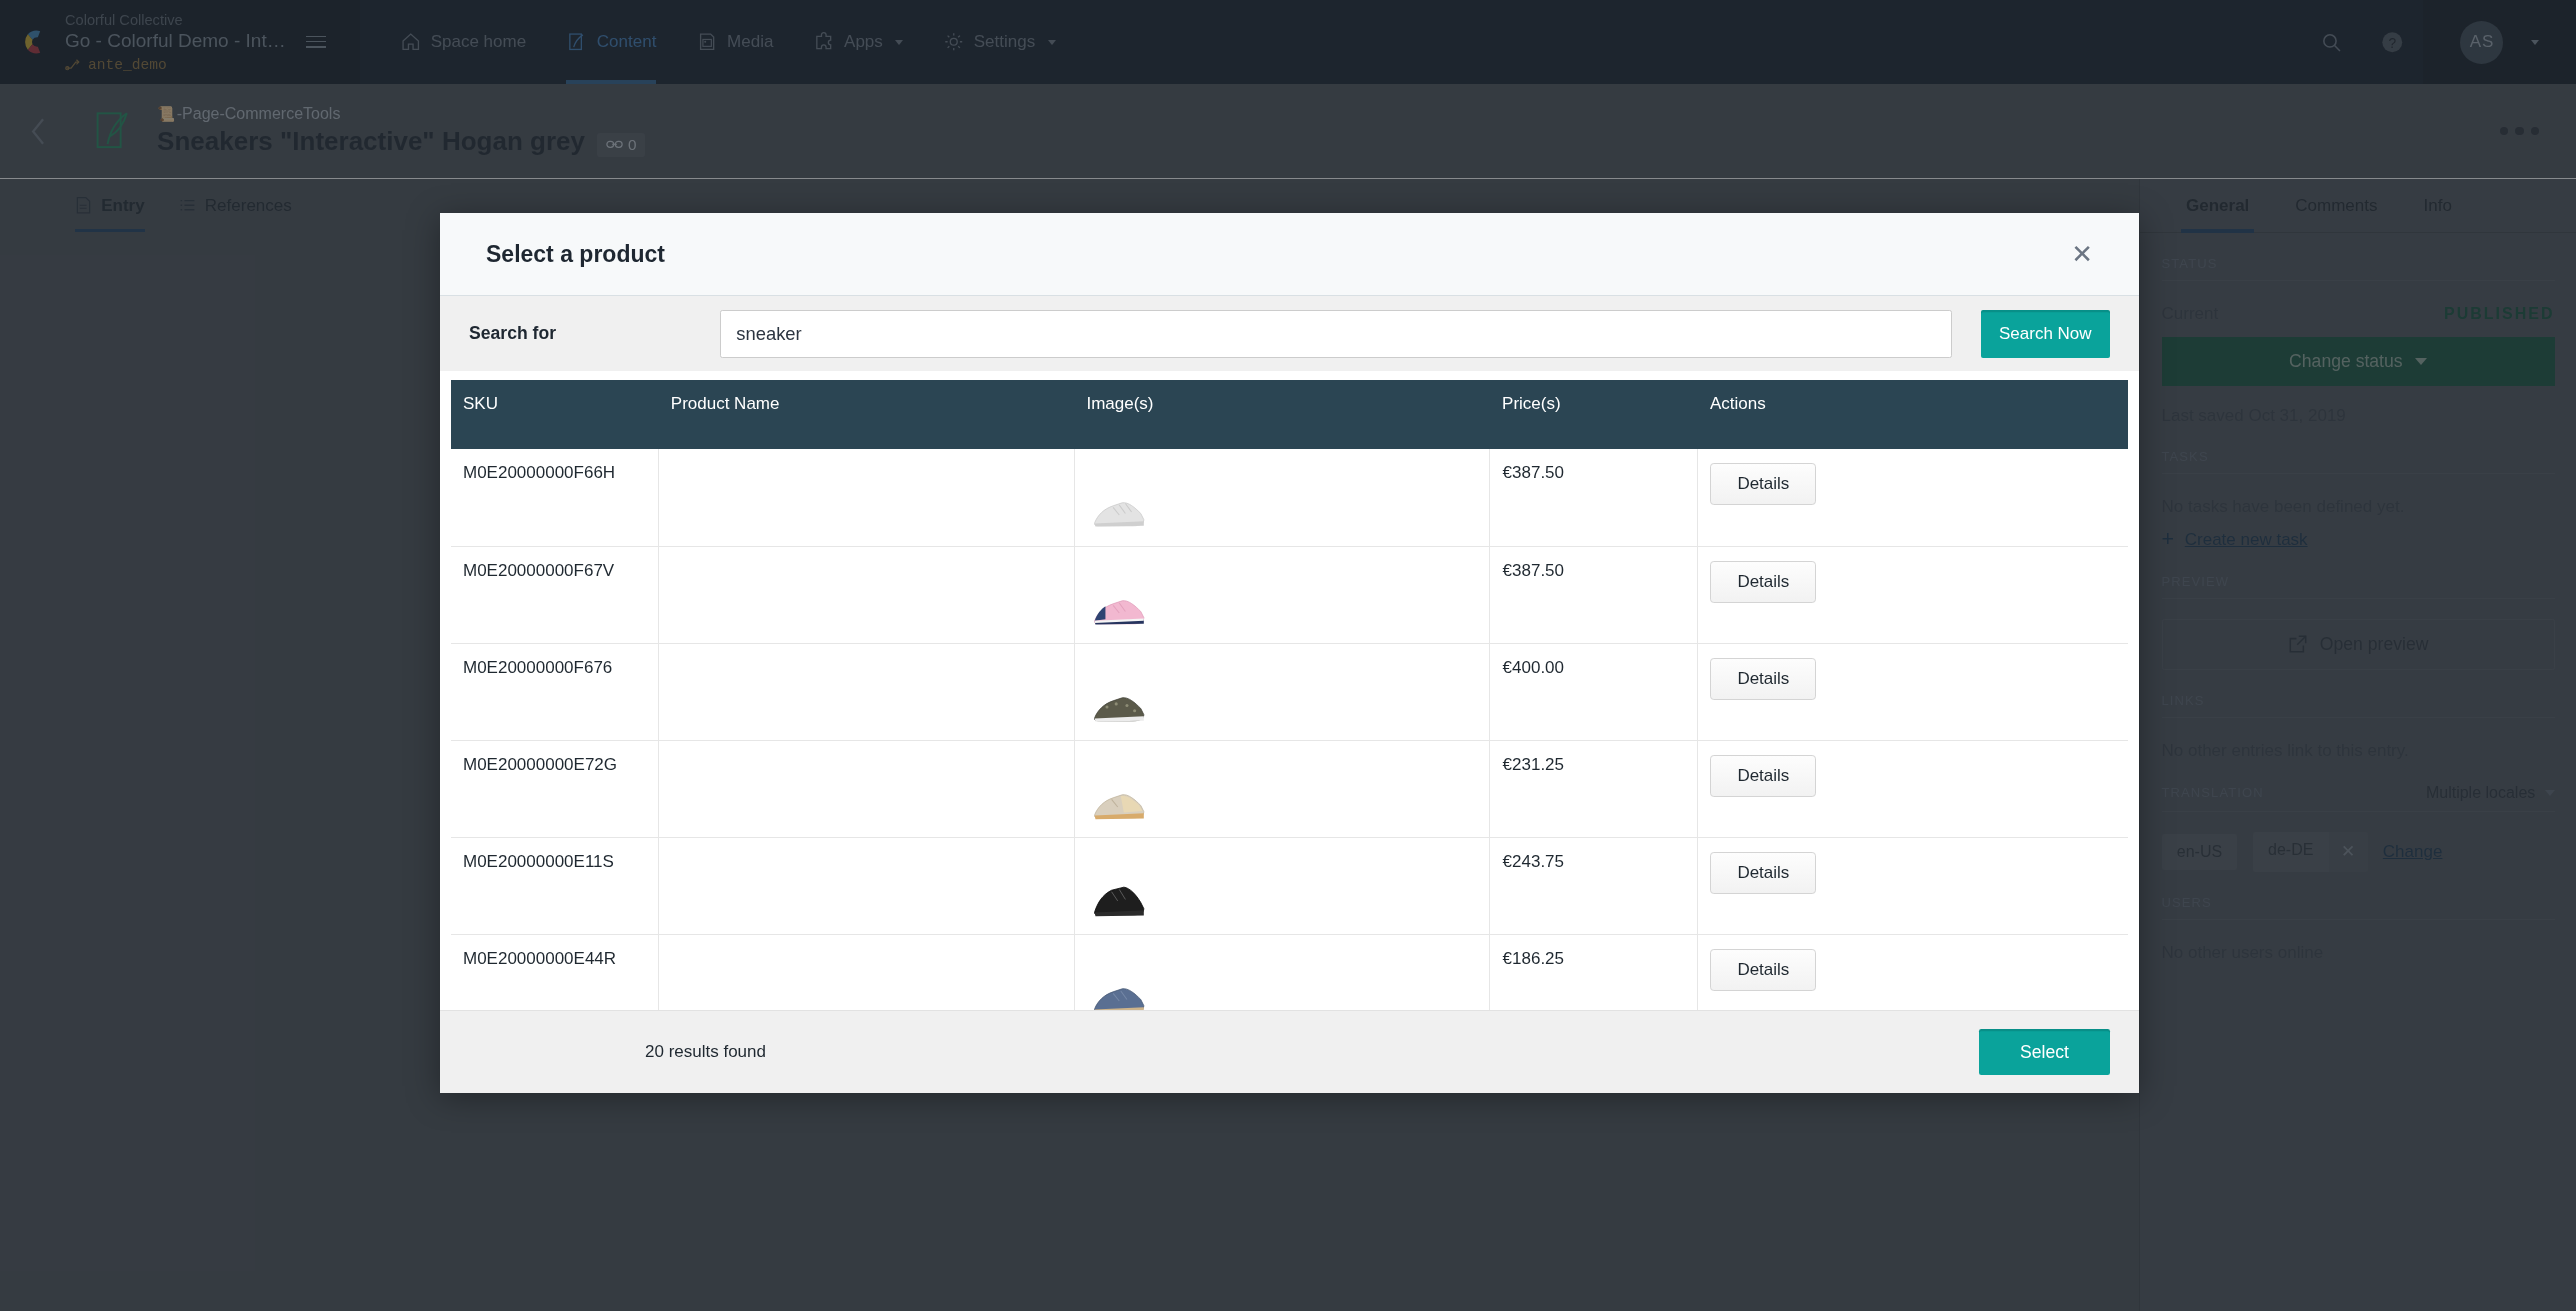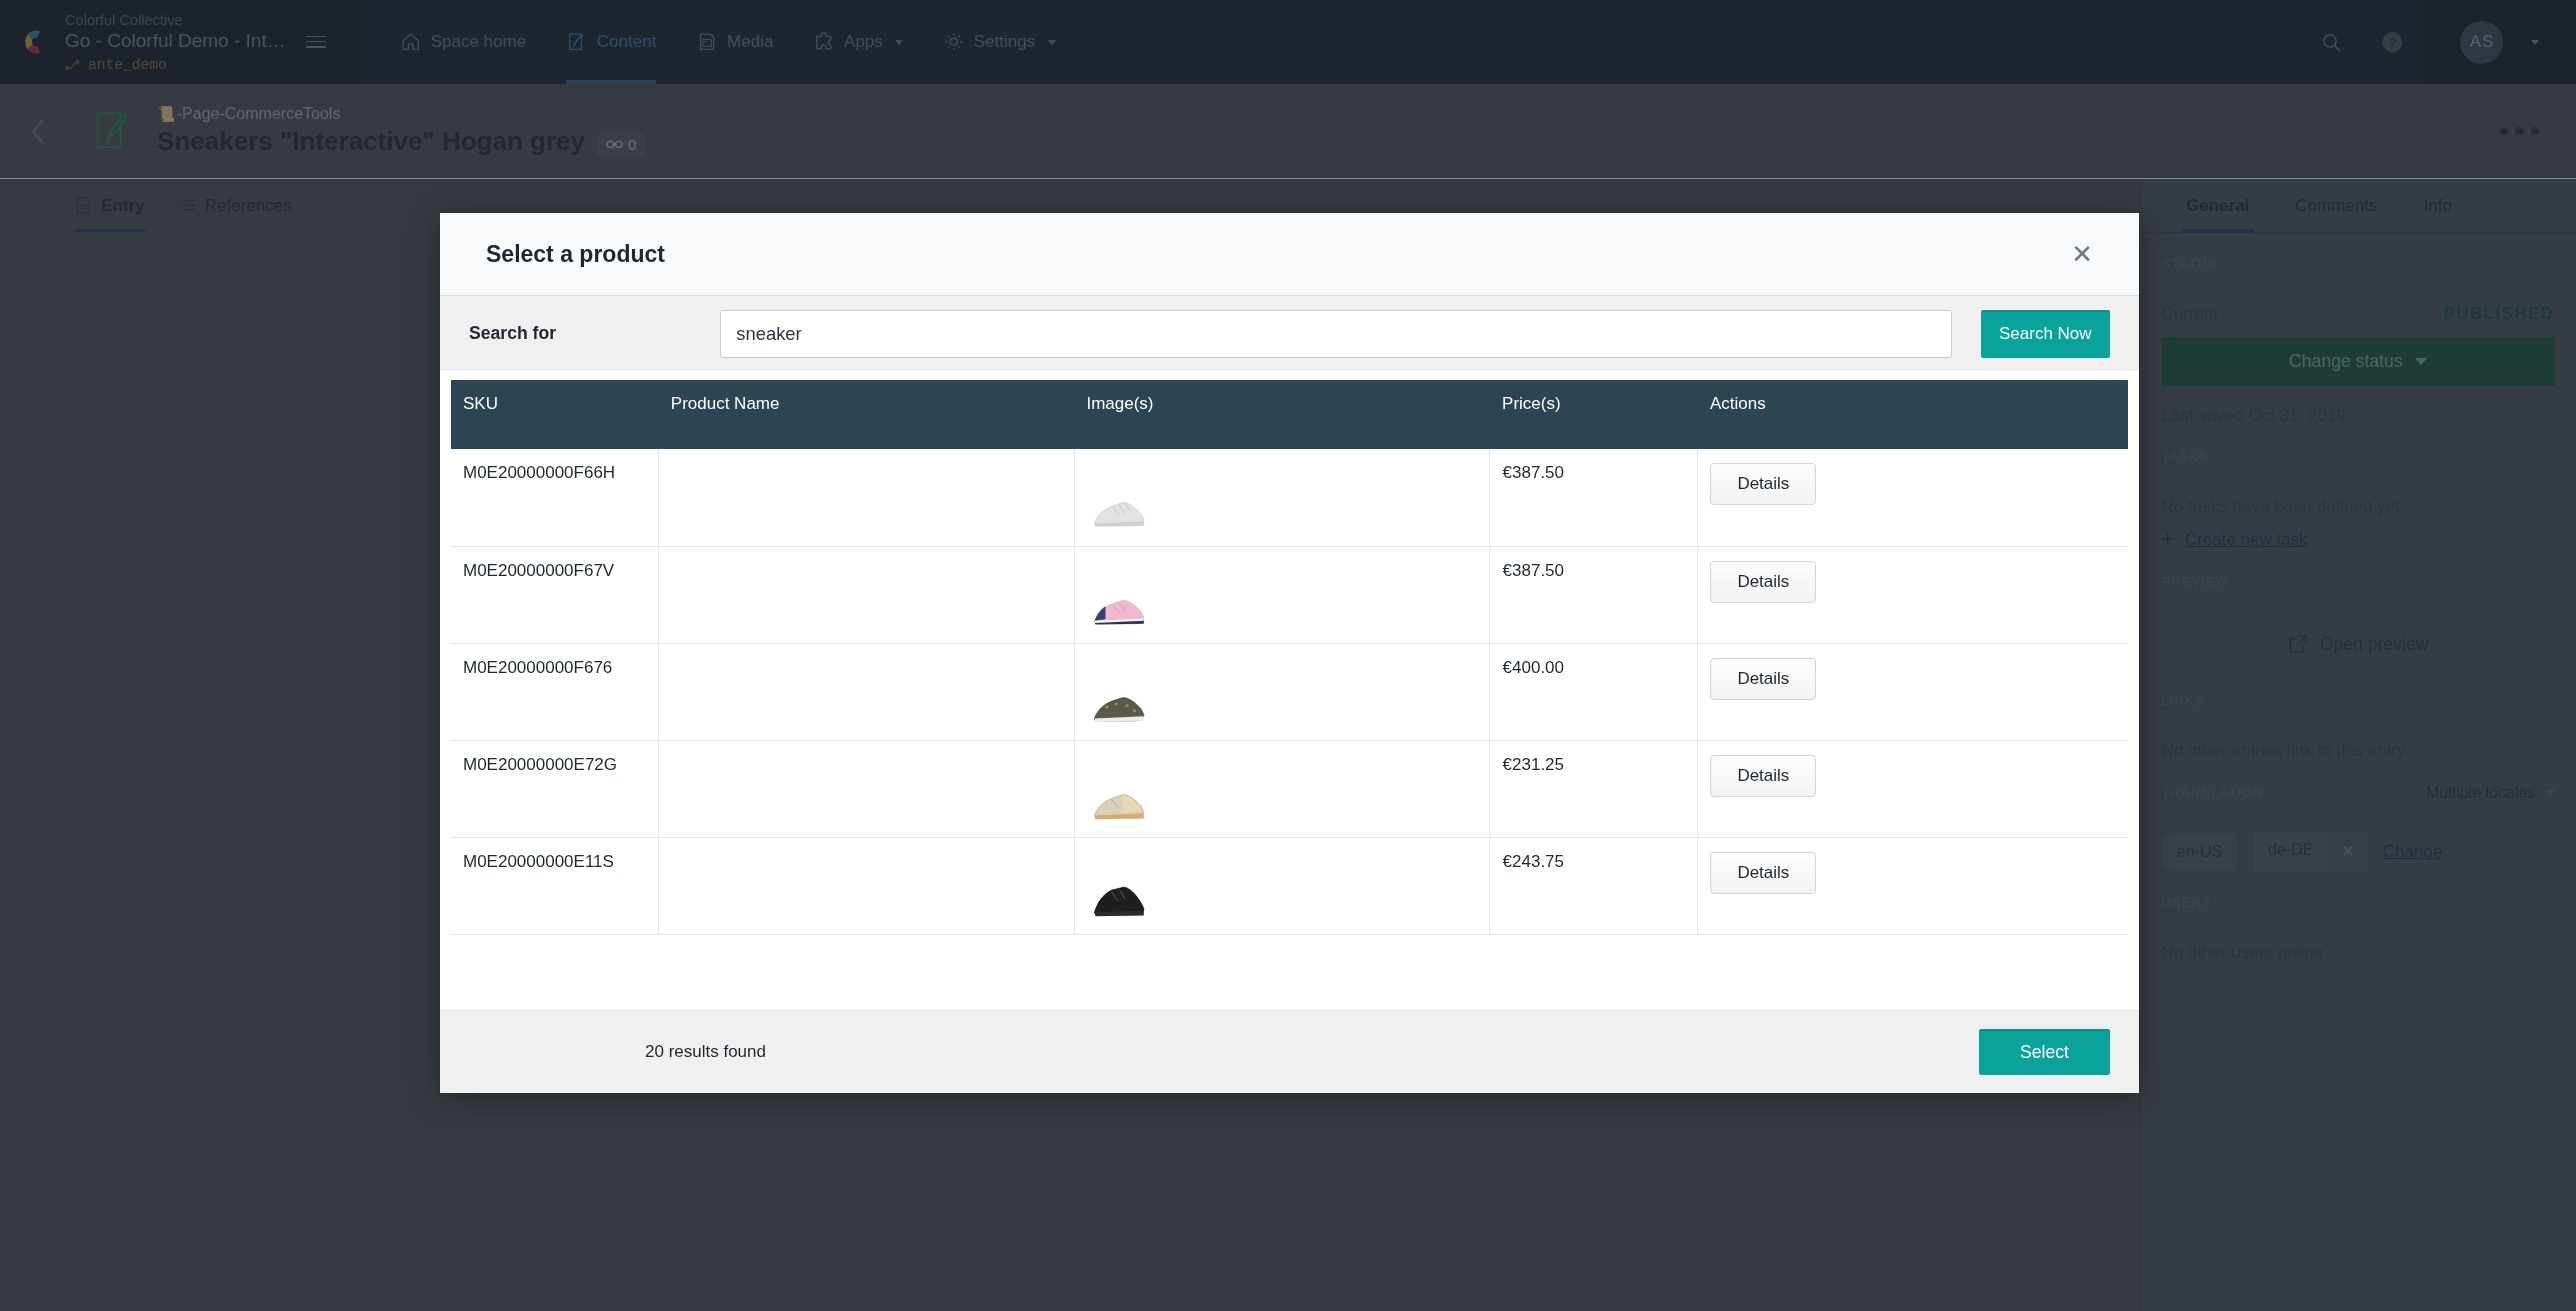--- a/index.html
+++ b/index.html
@@ -534,20 +534,35 @@
                 <path d="M6 40 C10 28 16 18 28 12 L44 8 C52 9 60 18 66 28 L70 36 C70 42 64 44 56 44 L12 44 C7 44 5 43 6 40 Z" fill="#1e1e1e" stroke="#000" stroke-width="1"></path>
                 <path d="M6 41 L70 38 L70 45 L7 46 Z" fill="#2b2b2b"></path>
                 <path d="M28 14 L36 26 M38 11 L46 24" stroke="#5a5a5a" stroke-width="1.3"></path>
               </svg>
             </td>
             <td>€243.75</td>
             <td>
               <button class="btn-details">Details</button>
             </td>
           </tr>
+          <tr>
+            <td>M0E20000000E44R</td>
+            <td></td>
+            <td class="thumb-cell">
+              <svg class="thumb" viewBox="0 0 74 56">
+                <path d="M6 40 C10 30 18 22 30 18 L42 14 C50 13 58 20 66 28 L70 36 C70 42 64 44 56 44 L12 44 C7 44 5 43 6 40 Z" fill="#5a6f92" stroke="#435572" stroke-width="1"></path>
+                <path d="M6 41 L70 38 L70 45 L7 46 Z" fill="#cfb48a"></path>
+                <path d="M30 20 L38 30 M40 17 L48 28" stroke="#7487a6" stroke-width="1.4"></path>
+              </svg>
+            </td>
+            <td>€186.25</td>
+            <td>
+              <button class="btn-details">Details</button>
+            </td>
+          </tr>
         </tbody>
       </table>
     </div>
 
     <div class="modal-foot">
       <div class="results-count">20 results found</div>
       <button class="btn-select">Select</button>
     </div>
   </div>
 

